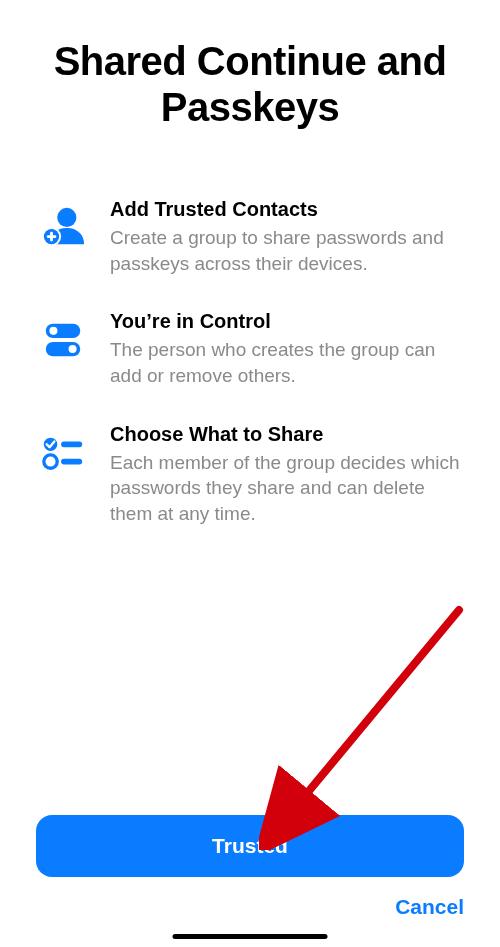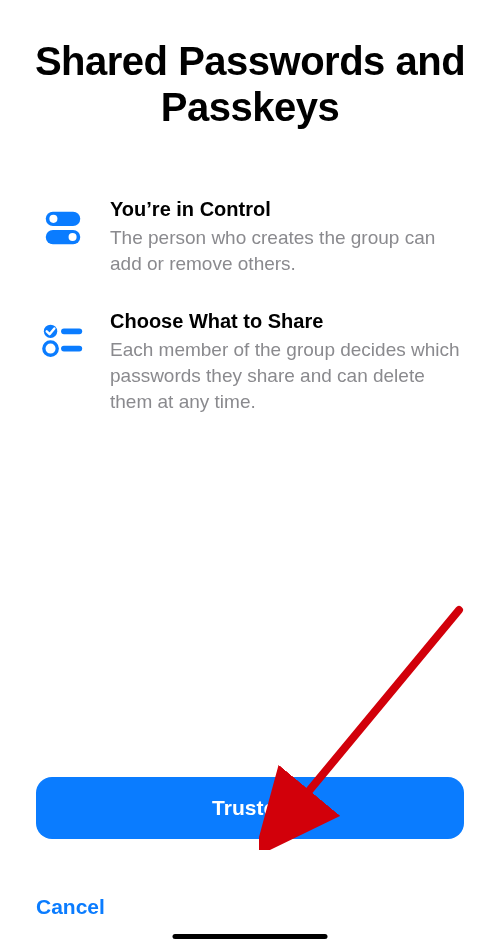--- a/index.html
+++ b/index.html
@@ -89,22 +89,21 @@
     }
     .cancel-btn {
       width: 100%;
       background: transparent;
       color: #0a7cff;
       border: none;
       font-size: 21px;
       font-weight: 600;
       padding: 18px 0 8px 0;
       cursor: pointer;
-      text-align: left;
-      margin-top: 38px;
+      text-align: right;
     }
     .home-indicator {
       position: absolute;
       bottom: 8px;
       left: 50%;
       transform: translateX(-50%);
       width: 155px;
       height: 5px;
       border-radius: 3px;
       background: #000;
@@ -116,24 +115,40 @@
       left: 259px;
       top: 590px;
       width: 220px;
       height: 260px;
     }
   </style>
 </head>
 <body>
 
 <div class="page">
-  <h1 class="title">Shared Passwords and Passkeys</h1>
+  <h1 class="title">Shared Continue and Passkeys</h1>
 
   <div class="features">
 
+    <div class="feature">
+      <div class="icon-wrap">
+        <svg viewBox="0 0 48 48">
+          <circle cx="28" cy="14" r="10" fill="#0a7cff"></circle>
+          <path d="M28 25 C16 25 10 33 10 42 L46 42 C46 33 40 25 28 25 Z" fill="#0a7cff"></path>
+          <circle cx="12" cy="34" r="10" fill="#fff"></circle>
+          <circle cx="12" cy="34" r="8" fill="#0a7cff"></circle>
+          <rect x="10.5" y="29" width="3" height="10" fill="#fff" rx="1.2"></rect>
+          <rect x="7" y="32.5" width="10" height="3" fill="#fff" rx="1.2"></rect>
+        </svg>
+      </div>
+      <div class="feature-text">
+        <div class="feature-title">Add Trusted Contacts</div>
+        <div class="feature-desc">Create a group to share passwords and passkeys across their devices.</div>
+      </div>
+    </div>
 
     <div class="feature">
       <div class="icon-wrap">
         <svg viewBox="0 0 48 48">
           <rect x="6" y="8" width="36" height="15" rx="7.5" fill="#0a7cff"></rect>
           <circle cx="14" cy="15.5" r="4.2" fill="#fff"></circle>
           <rect x="6" y="27" width="36" height="15" rx="7.5" fill="#0a7cff"></rect>
           <circle cx="34" cy="34.5" r="4.2" fill="#fff"></circle>
         </svg>
       </div>

